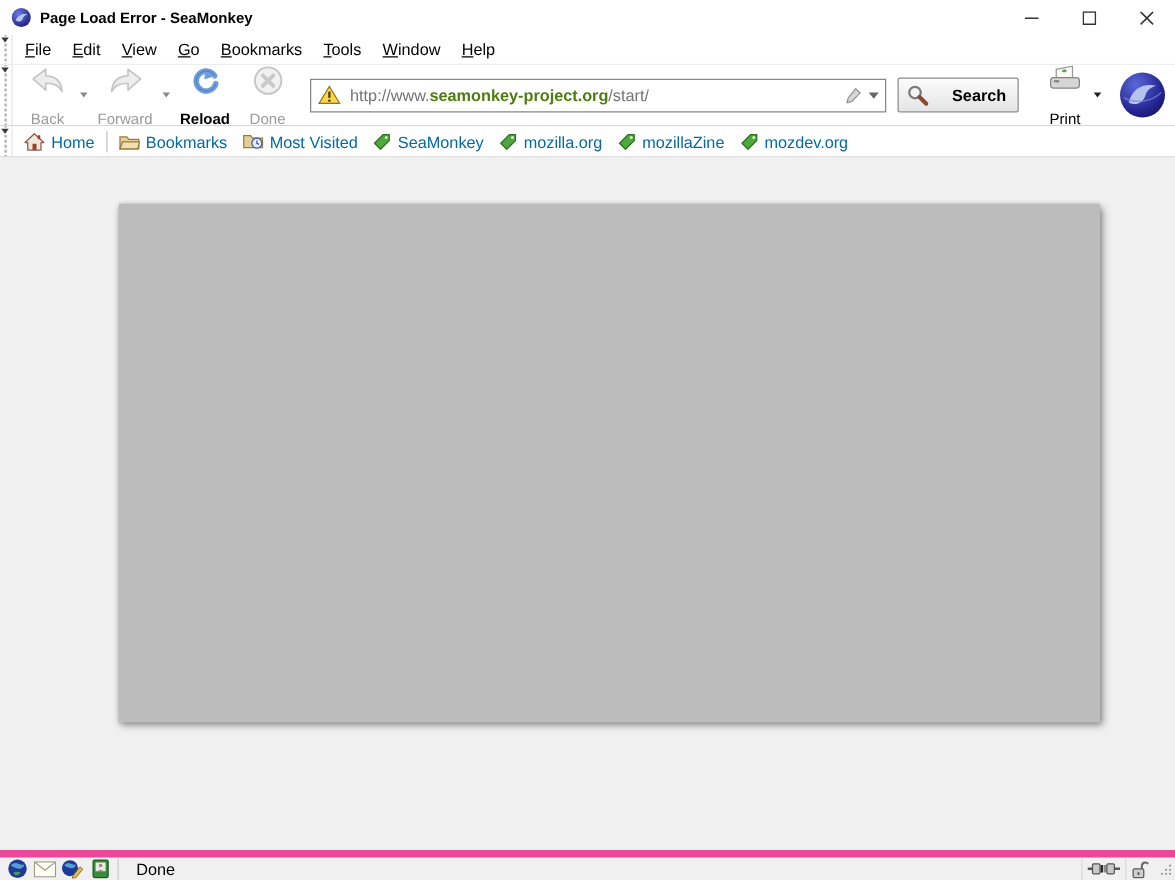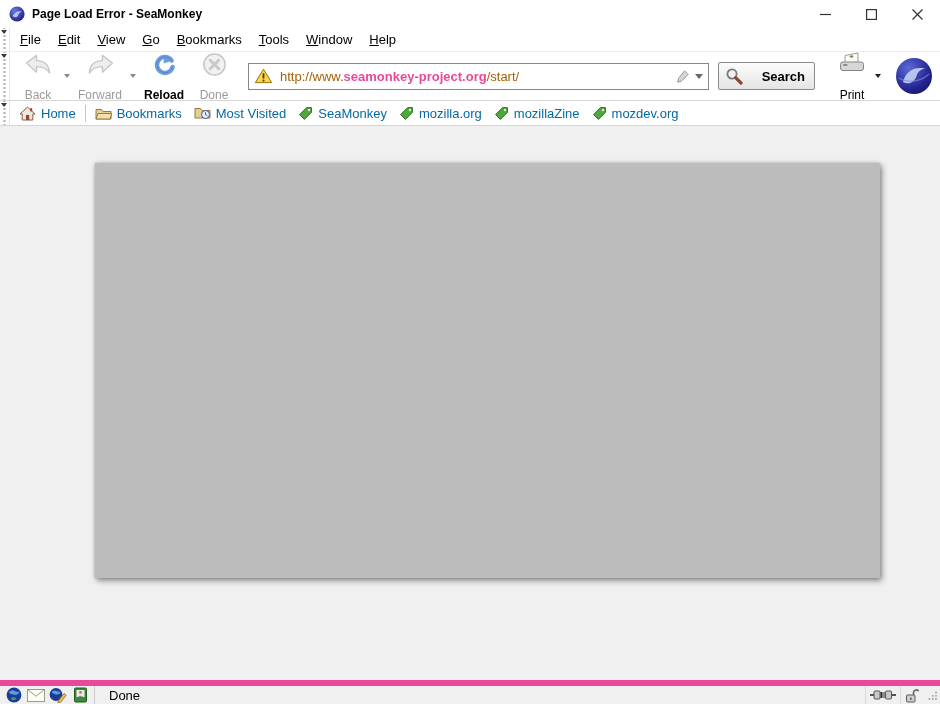--- a/index.html
+++ b/index.html
@@ -39,22 +39,22 @@
   .tbtn .tlabel { font-size: 12px; line-height: 12px; color:#000; }
   .tbtn.disabled .tlabel { color:#9a9a9a; }
   .tbtn.back { margin-left: 4px; }
   .dd-arrow { width:0; height:0; border-left:3.5px solid transparent; border-right:3.5px solid transparent; border-top:4px solid #8a8a8a; margin: 0 2px; flex:none; }
   .dd-arrow.dark { border-top-color:#222; }
 
   .urlbar { flex: 1; height: 27px; border: 1px solid #878787; background: #fff; margin: 0 9px 0 10px;
     display:flex; align-items:center; padding: 0 5px; min-width: 0; }
   .urlbar .warn { width:19px; height:16px; margin-right: 7px; flex:none; }
   .url-text { font-size: 13px; white-space: nowrap; overflow: hidden; }
-  .url-scheme, .url-path { color: #a16207; }
-  .url-domain { color: #ec4899; font-weight: bold; }
+  .url-scheme, .url-path { color: #737373; }
+  .url-domain { color: #4d7c0f; font-weight: bold; }
   .urlbar-right { margin-left: auto; display:flex; align-items:center; gap:5px; flex:none; }
   .urlbar-right .tagicon { width:15px; height:15px; }
   .chevron { width:0; height:0; border-left:4px solid transparent; border-right:4px solid transparent; border-top:5px solid #666; }
 
   .search-btn { height: 28px; display:flex; align-items:center; gap:19px; padding: 0 9px 0 6px;
     border: 1px solid #8a8a8a; border-radius: 2px;
     background: linear-gradient(#fcfcfc, #e4e4e4); font-size: 13px; font-weight: bold; color:#000; flex:none; }
   .search-btn svg { display:block; }
 
   .print-btn { margin-left: 16px; min-width: 42px; }

